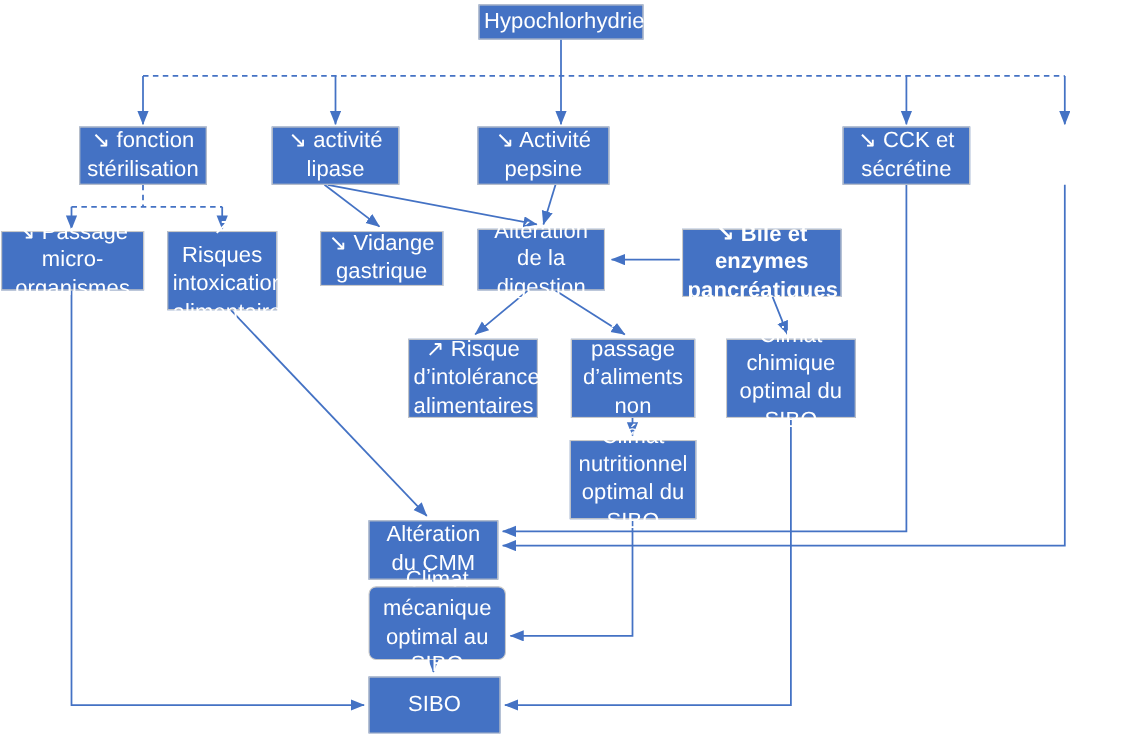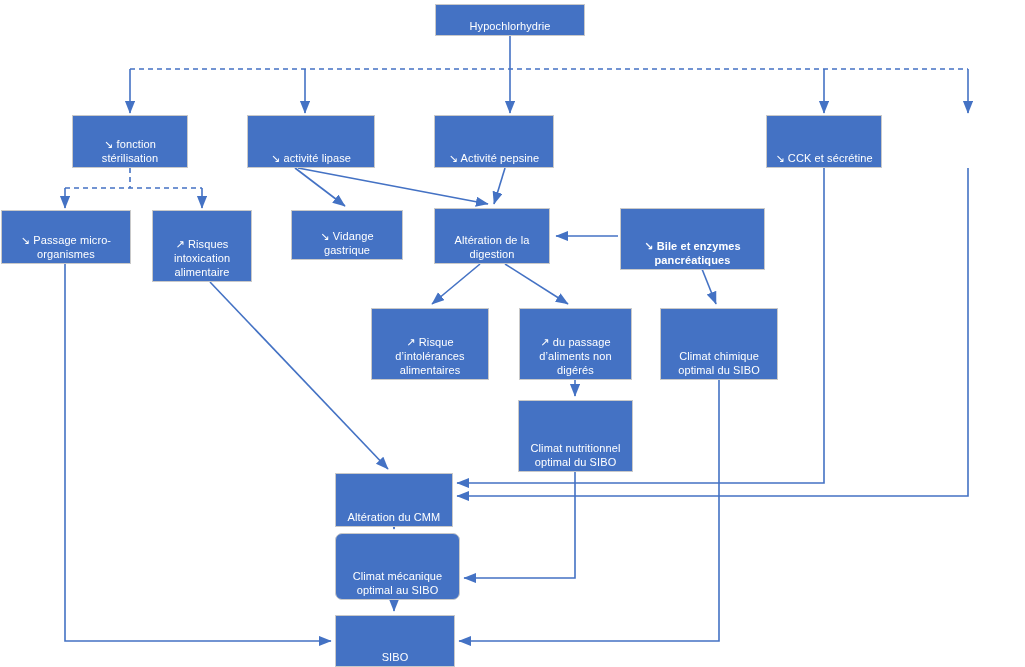--- a/index.html
+++ b/index.html
@@ -5,28 +5,28 @@
 <style>
   html,body{margin:0;padding:0;background:#ffffff;}
   body{font-family:"Liberation Sans","DejaVu Sans",sans-serif;}
   #canvas{position:relative;width:1025px;height:667px;background:#ffffff;overflow:hidden;}
   .node{
     position:absolute;
     background:#4472C4;
     border:1px solid #C9C9C9;
     color:#FFFFFF;
     display:flex;
-    align-items:flex-end;
+    align-items:center;
     justify-content:center;
     text-align:center;
     box-sizing:border-box;
-    font-size:11px;
+    font-size:20px;
     line-height:1.28;
     letter-spacing:.1px;
-    padding:2px 4px;
+    padding:10px 4px;
     z-index:3;
   }
   .node span{display:block;width:100%;}
   svg#edges{position:absolute;left:0;top:0;width:1025px;height:667px;z-index:1;overflow:visible;}
 </style>
 </head>
 <body>
 
 <div id="canvas">
 
@@ -83,21 +83,21 @@
       <path d="M65,264 L65,641 L331,641" marker-end="url(#ah)"></path>
     </g>
   </svg>
 
   <div class="node" style="left:435px;top:4px;width:150px;height:32px;">
     <span>Hypochlorhydrie</span>
   </div>
   <div class="node" style="left:72px;top:115px;width:116px;height:53px;">
     <span>↘ fonction stérilisation</span>
   </div>
-  <div class="node" style="left:247px;top:115px;width:128px;height:53px;">
+  <div class="node" style="left:247px;top:115px;width:116px;height:53px;">
     <span>↘  activité lipase</span>
   </div>
   <div class="node" style="left:434px;top:115px;width:120px;height:53px;">
     <span>↘ Activité pepsine</span>
   </div>
   <div class="node" style="left:766px;top:115px;width:116px;height:53px;">
     <span>↘ CCK et sécrétine</span>
   </div>
   <div class="node" style="left:1px;top:210px;width:130px;height:54px;">
     <span>↘ Passage micro-organismes</span>

